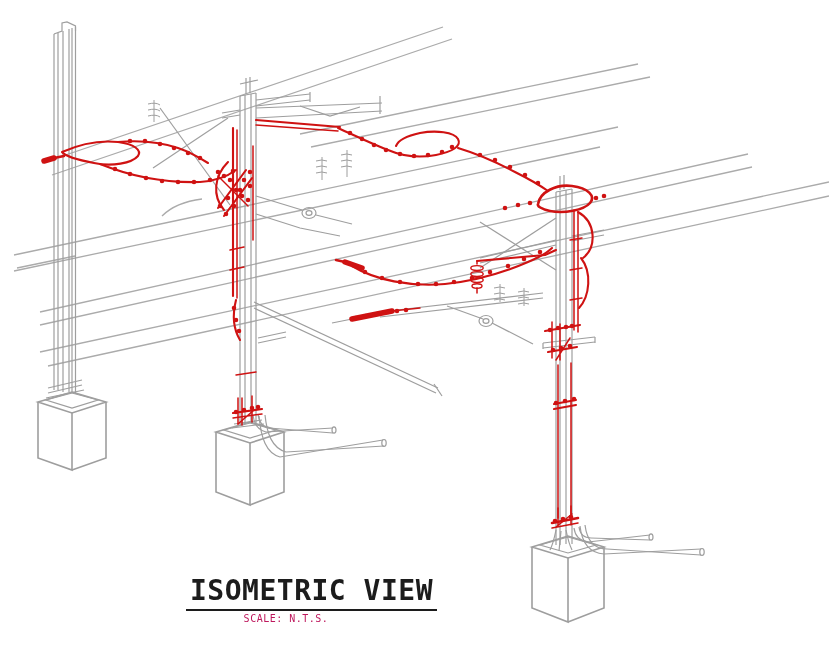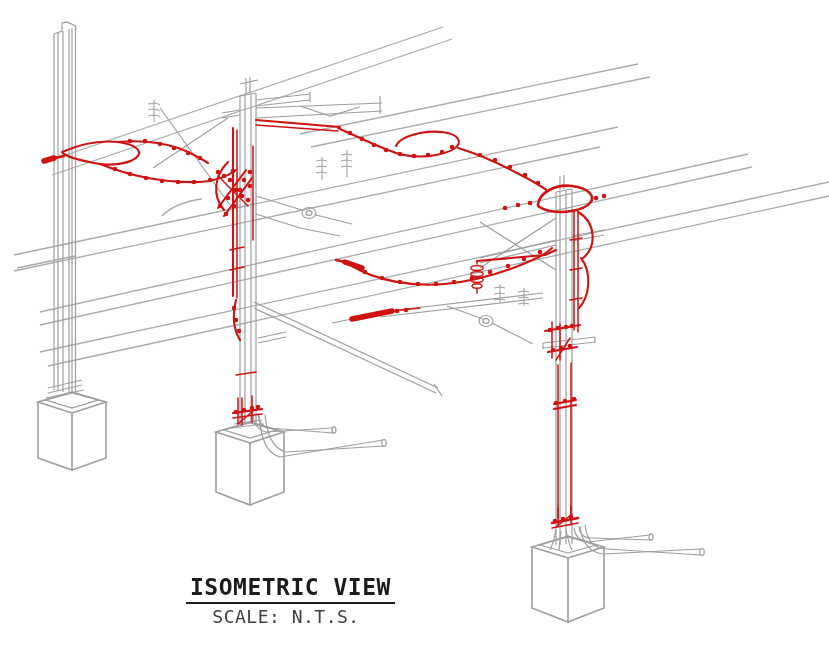--- a/index.html
+++ b/index.html
@@ -12,23 +12,23 @@
   .s2{stroke:var(--structure-gray,#9e9e9e);stroke-width:1.6;fill:none;}
   .r{stroke:var(--red,#cf1212);fill:none;stroke-linecap:round;stroke-linejoin:round;}
   .r1{stroke-width:1.5;} .r2{stroke-width:2.1;} .r3{stroke-width:2.6;}
   .rb{stroke:var(--red,#cf1212);stroke-width:4.6;stroke-linecap:round;fill:none;}
   .rfat{stroke:var(--red,#cf1212);stroke-width:5.5;stroke-linecap:round;fill:none;}
   .coil{stroke:var(--structure-gray,#9e9e9e);stroke-width:1;fill:none;}
   .rcoil{stroke:var(--red,#cf1212);stroke-width:1.4;fill:none;}
   
   #titleblock{position:absolute;left:186px;top:574px;width:200px;text-align:center;
               color:var(--ink,#1c1c1c);}
-  #main-title{display:inline-block;font-size:23px;font-weight:bold;letter-spacing:.5px;
+  #main-title{display:inline-block;font-size:28px;font-weight:bold;letter-spacing:.5px;
               border-bottom:2px solid var(--ink,#1c1c1c);padding:0 4px 2px 4px;white-space:nowrap;}
-  #scale-note{font-size:18px;letter-spacing:.5px;margin-top:2px;color:#404040;white-space:nowrap;}
+  #scale-note{font-size:10px;letter-spacing:.5px;margin-top:2px;color:#be185d;white-space:nowrap;}
 </style>
 </head>
 <body>
 
 <div id="stage">
 <svg width="829" height="647" viewBox="0 0 829 647">
 
   <g>
     <path class="w" d="M42,163 L443,27"></path>
     <path class="w" d="M52,175 L452,39"></path>

